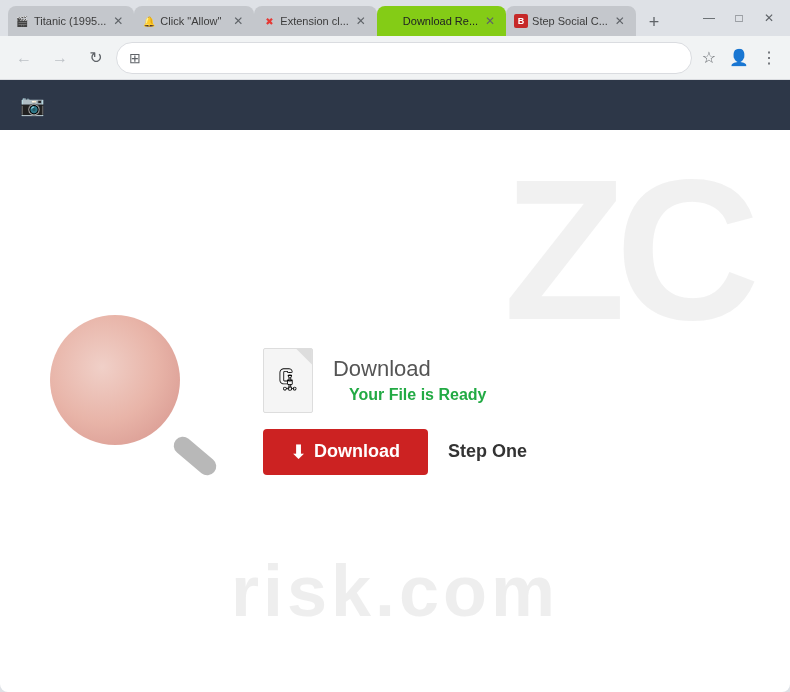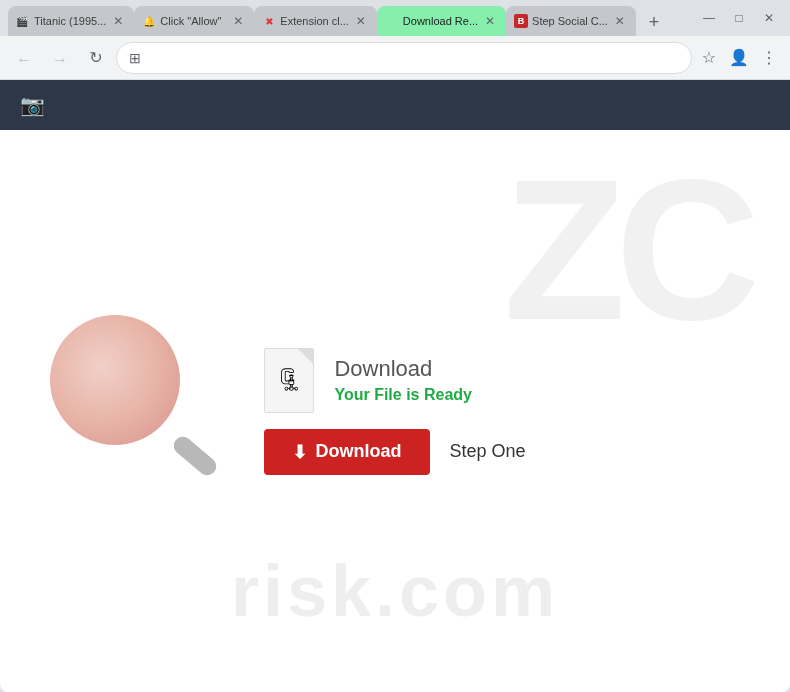--- a/index.html
+++ b/index.html
@@ -5,21 +5,21 @@
     * { margin: 0; padding: 0; box-sizing: border-box; }
     body { width: 790px; height: 692px; font-family: Arial, sans-serif; background: #dee1e6; overflow: hidden; }
 
     
     .browser-window { width: 790px; height: 692px; background: #dee1e6; border-radius: 8px; overflow: hidden; display: flex; flex-direction: column; }
 
     
     .title-bar { height: 36px; background: #dee1e6; display: flex; align-items: center; padding: 0 8px; gap: 0; }
     .tab-strip { display: flex; align-items: flex-end; height: 100%; flex: 1; gap: 0; }
     .tab { height: 30px; min-width: 120px; max-width: 170px; background: #c4c7cc; border-radius: 8px 8px 0 0; display: flex; align-items: center; padding: 0 8px; font-size: 11px; color: #3c3c3c; gap: 4px; position: relative; cursor: pointer; }
-    .tab.active { background: #86efac; color: #202124; }
+    .tab.active { background: #84cc16; color: #202124; }
     .tab .tab-favicon { width: 14px; height: 14px; display: flex; align-items: center; justify-content: center; font-size: 10px; flex-shrink: 0; }
     .tab .tab-title { flex: 1; overflow: hidden; text-overflow: ellipsis; white-space: nowrap; font-size: 11px; }
     .tab .tab-close { width: 16px; height: 16px; border-radius: 50%; display: flex; align-items: center; justify-content: center; font-size: 12px; color: #5f6368; cursor: pointer; flex-shrink: 0; }
     .tab-new { width: 28px; height: 28px; display: flex; align-items: center; justify-content: center; font-size: 18px; color: #5f6368; cursor: pointer; margin-left: 4px; border-radius: 50%; }
     .window-controls { display: flex; gap: 4px; align-items: center; margin-left: 8px; }
     .win-btn { width: 26px; height: 26px; border-radius: 50%; display: flex; align-items: center; justify-content: center; font-size: 12px; color: #5f6368; cursor: pointer; }
 
     
     .toolbar { height: 44px; background: #f1f3f4; display: flex; align-items: center; padding: 0 8px; gap: 4px; border-bottom: 1px solid #dadce0; }
     .nav-btn { width: 32px; height: 32px; border-radius: 50%; display: flex; align-items: center; justify-content: center; font-size: 16px; color: #5f6368; cursor: pointer; background: none; border: none; }
@@ -54,28 +54,28 @@
     .download-card { position: relative; z-index: 1; display: flex; flex-direction: column; align-items: flex-start; background: rgba(255,255,255,0.9); padding: 20px 30px; }
 
     .card-row { display: flex; align-items: center; gap: 20px; }
 
     .file-icon { width: 50px; height: 65px; position: relative; }
     .file-body { width: 50px; height: 65px; background: #f5f5f5; border: 1px solid #ddd; border-radius: 2px; position: relative; }
     .file-corner { position: absolute; top: 0; right: 0; width: 16px; height: 16px; background: #ddd; clip-path: polygon(0 0, 100% 100%, 100% 0); }
 
     .download-info { display: flex; flex-direction: column; gap: 4px; }
     .download-title { font-size: 22px; color: #555; font-weight: normal; }
-    .download-subtitle { font-size: 16px; color: #22aa44; font-weight: bold; }
+    .download-subtitle { font-size: 16px; color: #22aa44; font-weight: bold; margin-left: 16px; }
     .download-note { font-size: 12px; color: #888; }
 
     .action-row { display: flex; align-items: center; gap: 20px; margin-top: 16px; }
 
     .download-btn { background: #cc2222; color: #fff; border: none; border-radius: 4px; padding: 12px 28px; font-size: 18px; font-weight: bold; cursor: pointer; display: flex; align-items: center; gap: 8px; }
 
-    .step-text { font-size: 18px; color: #333; font-weight: normal; }
+    .step-text { font-size: 18px; color: #333; font-weight: bold; }
   </style>
 </head>
 <body>
 
 <div class="browser-window">
 
   <div class="title-bar">
     <div class="tab-strip">
 
       <div class="tab">

